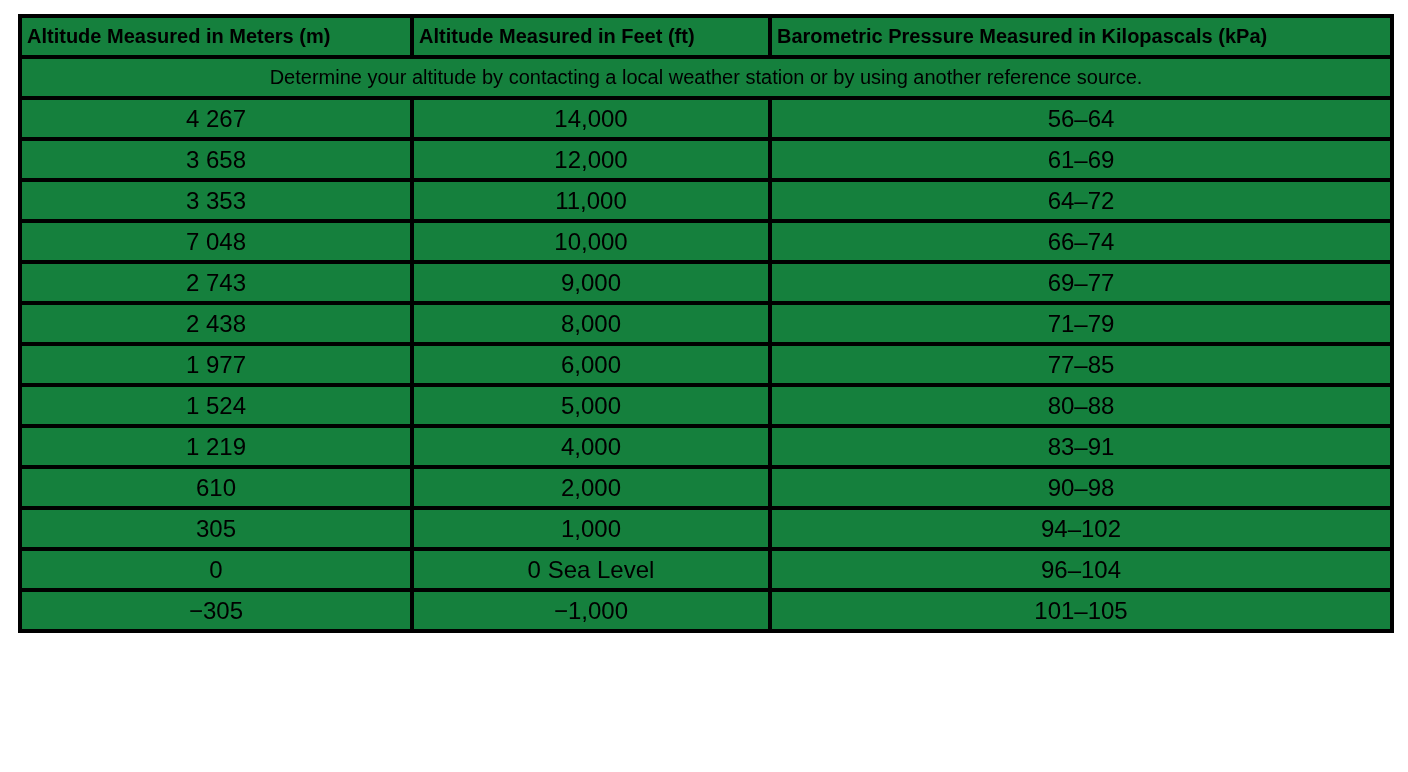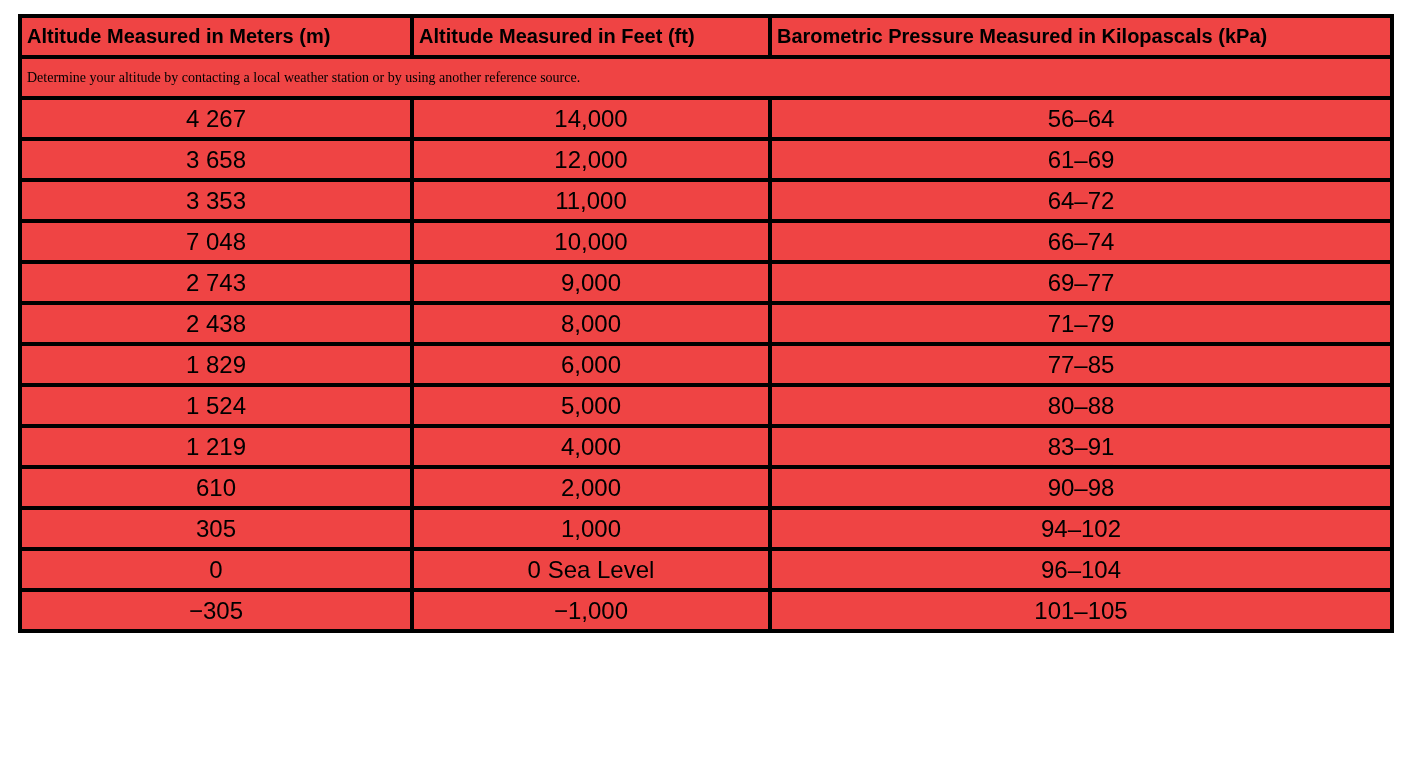--- a/index.html
+++ b/index.html
@@ -12,21 +12,21 @@
   }
   .doc-wrap {
     position: absolute;
     left: 18px;
     top: 14px;
   }
   table.alt-table {
     border-collapse: collapse;
     table-layout: fixed;
     width: 1372px;
-    background: #ef4444;
+    background: #15803d;
   }
   table.alt-table col.c1 { width: 392px; }
   table.alt-table col.c2 { width: 358px; }
   table.alt-table col.c3 { width: 622px; }
   table.alt-table th,
   table.alt-table td {
     border: 4px solid #000000;
     height: 37px;
     font-family: "Liberation Sans", sans-serif;
     color: #000000;
@@ -39,23 +39,22 @@
     font-size: 20px;
     text-align: left;
     padding: 0 5px;
   }
   table.alt-table td {
     font-size: 24px;
     text-align: center;
     padding: 0 5px;
   }
   table.alt-table td.note-cell {
-    text-align: left;
-    font-size: 14px;
-    font-family: Liberation Serif, serif;
+    text-align: center;
+    font-size: 20px;
   }
 </style>
 </head>
 <body>
 
 <div class="doc-wrap">
   <table class="alt-table">
     <colgroup>
       <col class="c1">
       <col class="c2">
@@ -96,21 +95,21 @@
           <td>2 743</td>
           <td>9,000</td>
           <td>69–77</td>
         </tr>
         <tr>
           <td>2 438</td>
           <td>8,000</td>
           <td>71–79</td>
         </tr>
         <tr>
-          <td>1 829</td>
+          <td>1 977</td>
           <td>6,000</td>
           <td>77–85</td>
         </tr>
         <tr>
           <td>1 524</td>
           <td>5,000</td>
           <td>80–88</td>
         </tr>
         <tr>
           <td>1 219</td>

